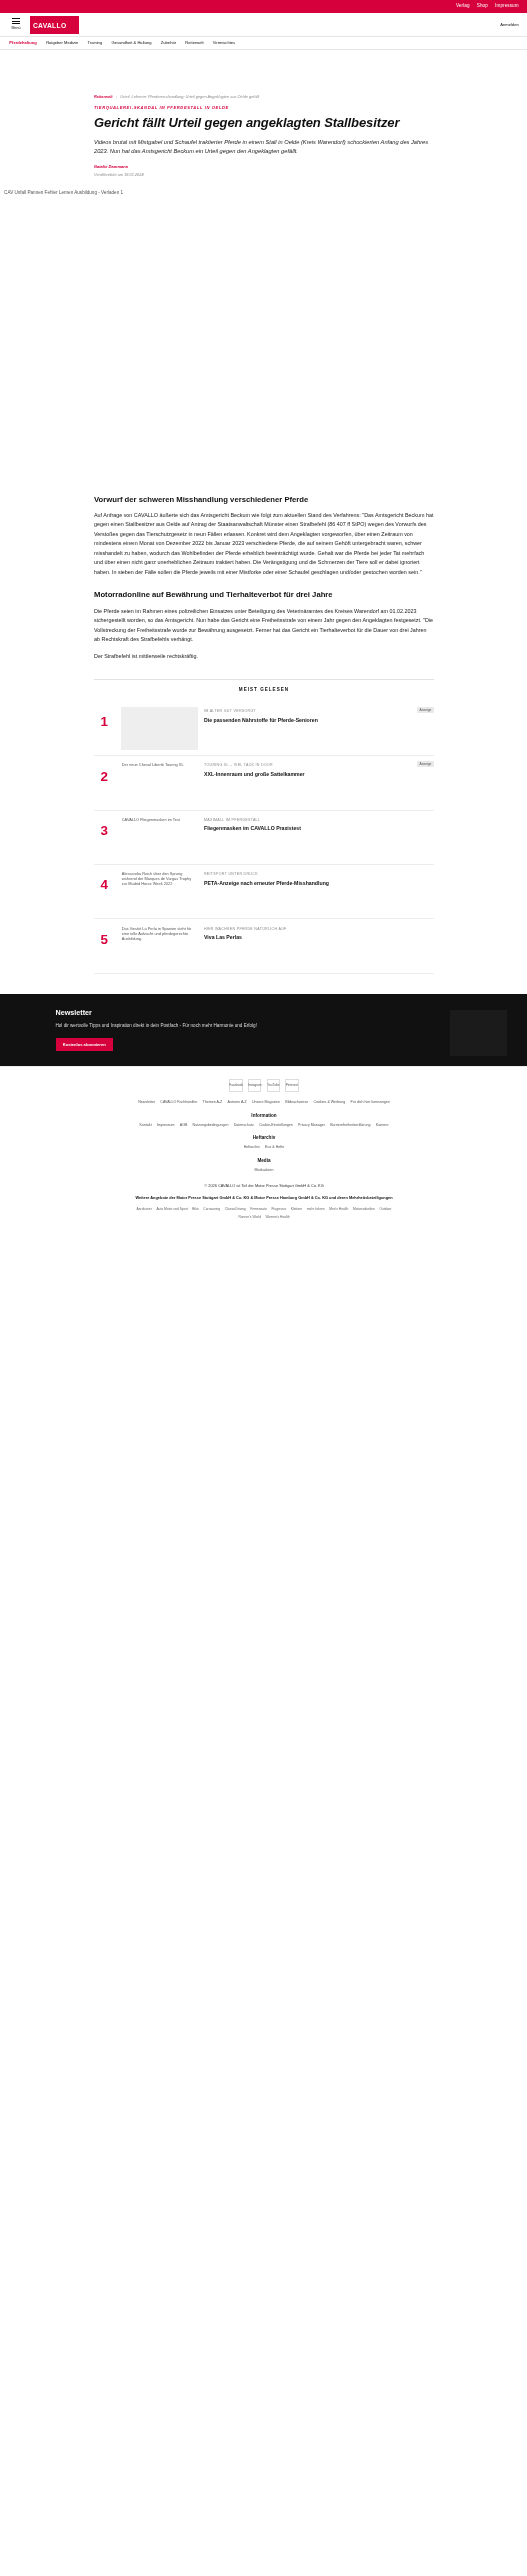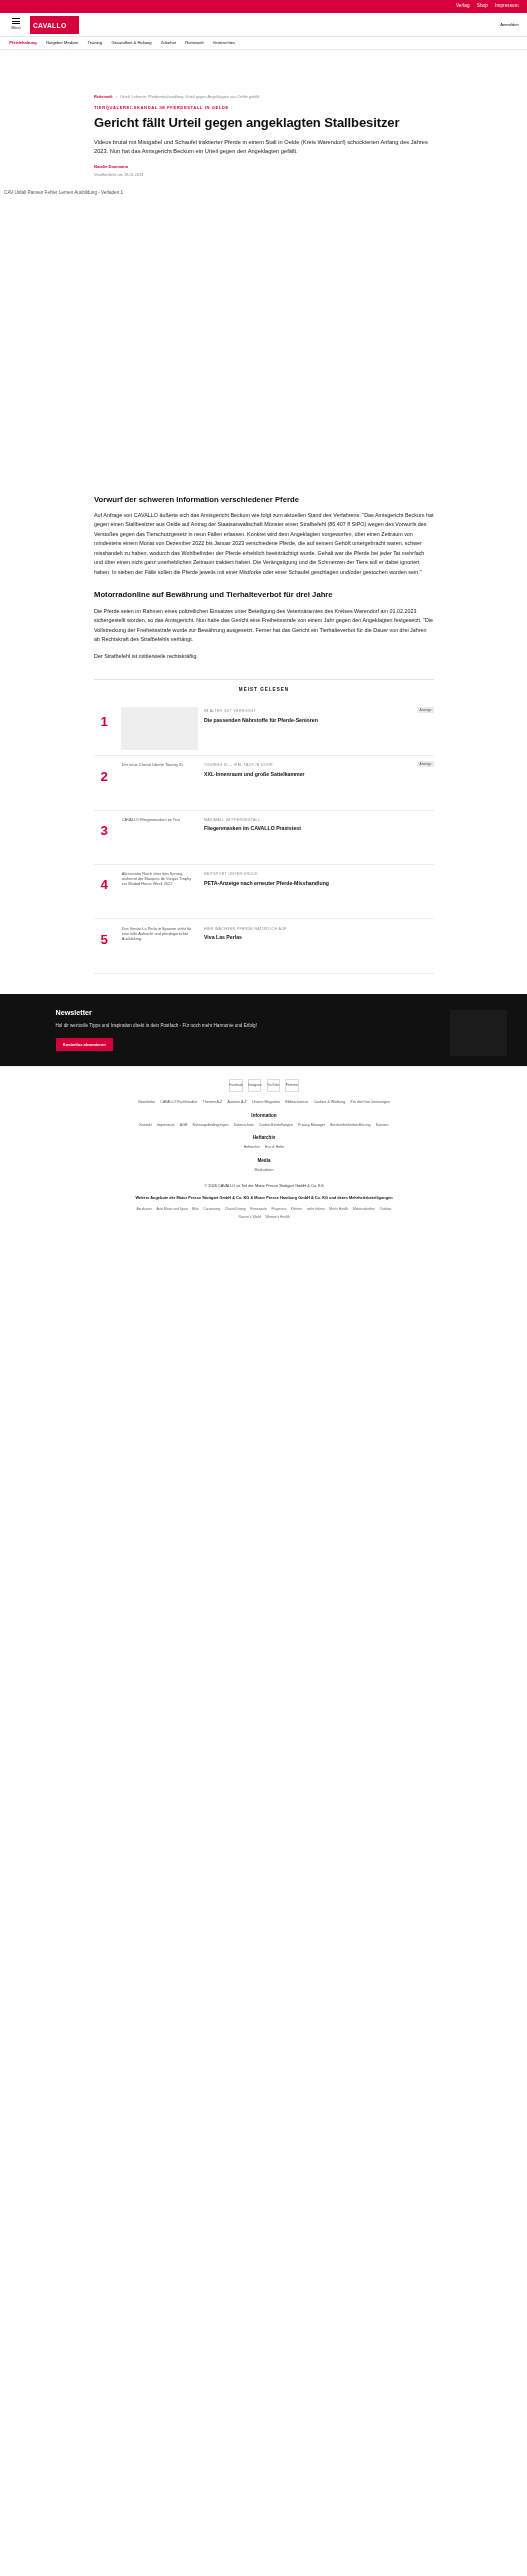--- a/index.html
+++ b/index.html
@@ -97,20 +97,21 @@
 
   
   .page {
     width: 528px;
     padding: 0 0 0 0;
   }
   .content {
     width: 340px;
     margin: 0 auto;
     padding-top: 44px;
+    font-style: italic;
   }
 
   .breadcrumb {
     font-size: 3.9px;
     color: #8a8a8a;
     margin-bottom: 5.2px;
   }
   .breadcrumb .crumb-first { color: #d6003c; font-weight: bold; }
   .breadcrumb .sep { margin: 0 2.1px; }
 
@@ -413,21 +414,21 @@
     <div class="byline">Natalie Dammann</div>
     <div class="pubdate">Veröffentlicht am 18.01.2024</div>
   </div>
 
   <div class="hero">
     <div class="hero-alt">CAV Unfall Pannen Fehler Lernen Ausbildung - Verladen 1</div>
     <div class="hero-box"></div>
   </div>
 
   <div class="article-body">
-    <h2>Vorwurf der schweren Information verschiedener Pferde</h2>
+    <h2>Vorwurf der schweren Misshandlung verschiedener Pferde</h2>
     <p>Auf Anfrage von CAVALLO äußerte sich das Amtsgericht Beckum wie folgt zum aktuellen Stand des Verfahrens: "Das Amtsgericht Beckum hat gegen einen Stallbesitzer aus Oelde auf Antrag der Staatsanwaltschaft Münster einen Strafbefehl (86 407 ff StPO) wegen des Vorwurfs des Verstoßes gegen das Tierschutzgesetz in neun Fällen erlassen. Konkret wird dem Angeklagten vorgeworfen, über einen Zeitraum von mindestens einem Monat von Dezember 2022 bis Januar 2023 verschiedene Pferde, die auf seinem Gehöft untergebracht waren, schwer misshandelt zu haben, wodurch das Wohlbefinden der Pferde erheblich beeinträchtigt wurde. Gehalt war die Pferde bei jeder Tat mehrfach und über einen nicht ganz unerheblichen Zeitraum traktiert haben. Die Verängstigung und die Schmerzen der Tiere soll er dabei ignoriert haben. In sieben der Fälle sollen die Pferde jeweils mit einer Mistforke oder einer Schaufel geschlagen und/oder gestochen worden sein."</p>
     <h2>Motorradonline auf Bewährung und Tierhalteverbot für drei Jahre</h2>
     <p>Die Pferde seien im Rahmen eines polizeilichen Einsatzes unter Beteiligung des Veterinäramtes des Kreises Warendorf am 01.02.2023 sichergestellt worden, so das Amtsgericht. Nun habe das Gericht eine Freiheitsstrafe von einem Jahr gegen den Angeklagten festgesetzt. "Die Vollstreckung der Freiheitsstrafe wurde zur Bewährung ausgesetzt. Ferner hat das Gericht ein Tierhalteverbot für die Dauer von drei Jahren ab Rechtskraft des Strafbefehls verhängt.</p>
     <p>Der Strafbefehl ist mittlerweile rechtskräftig.</p>
   </div>
 
   <div class="mostread">
     <div class="mostread-title">MEIST GELESEN</div>
 
     <div class="mr-item">

